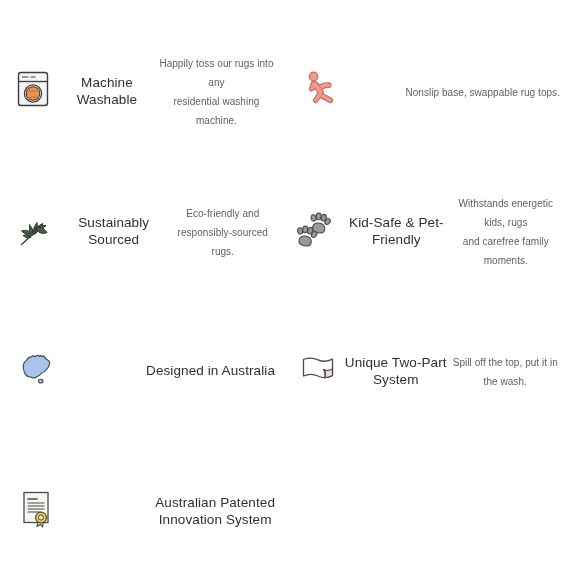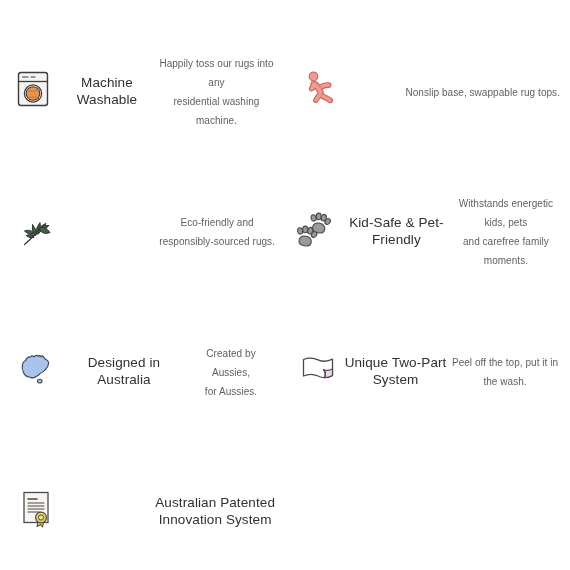--- a/index.html
+++ b/index.html
@@ -115,20 +115,21 @@
           <path d="M23.5 28 Q22.5 21.5 27 16.5 Q28.5 23 25.5 28 Z"></path>
           <path d="M24.5 26 Q26.5 20 33 17.5 Q31 23.5 26 27 Z"></path>
           <path d="M25.5 22.5 Q30 18.5 36 19.5 Q32 24.5 26.5 24.5 Z"></path>
           <path d="M26 19.5 Q31 16.5 36.5 24 Q30.5 26.5 26.5 22 Z" transform="translate(0.5,2.5)"></path>
           <path d="M20 26.5 Q17 23 11.5 25 Q15 29 20 28.2 Z"></path>
           <path d="M20.5 29.5 Q18 27.5 13 29.5 Q17 33 21 31.5 Z"></path>
         </g>
         <path d="M22 28 Q17.5 33.5 11.5 38.5" fill="none" stroke="#2f3a30" stroke-width="1.2" stroke-linecap="round"></path>
       </svg>
     </div>
+    <div class="feature-title">Sustainably Sourced</div>
     <div class="feature-desc">Eco-friendly and
 responsibly-sourced rugs.</div>
   </div>
 
   <div class="feature-cell">
     <div class="icon-wrap">
       <svg width="46" height="46" viewBox="0 0 46 46">
         <g fill="#9a9a9a" stroke="#4a4a4a" stroke-width="1.1">
           <g transform="translate(22.5,6) rotate(12)">
             <path d="M4.5 10.5 Q10 10.5 10.6 15 Q11 18.8 7.6 19.8 Q4.5 20.6 1.4 19.8 Q-2 18.8 -1.6 15 Q-1 10.5 4.5 10.5 Z"></path>
@@ -141,46 +142,44 @@
             <path d="M4.5 10.5 Q10 10.5 10.6 15 Q11 18.8 7.6 19.8 Q4.5 20.6 1.4 19.8 Q-2 18.8 -1.6 15 Q-1 10.5 4.5 10.5 Z"></path>
             <ellipse cx="-2.6" cy="6.6" rx="2.5" ry="3.2" transform="rotate(-26 -2.6 6.6)"></ellipse>
             <ellipse cx="2.1" cy="4.1" rx="2.5" ry="3.3" transform="rotate(-10 2.1 4.1)"></ellipse>
             <ellipse cx="7.3" cy="4.3" rx="2.5" ry="3.3" transform="rotate(8 7.3 4.3)"></ellipse>
             <ellipse cx="11.9" cy="7.2" rx="2.4" ry="3.1" transform="rotate(26 11.9 7.2)"></ellipse>
           </g>
         </g>
       </svg>
     </div>
     <div class="feature-title">Kid-Safe &amp; Pet-Friendly</div>
-    <div class="feature-desc">Withstands energetic kids, pets
+    <div class="feature-desc">Withstands energetic kids, rugs
 and carefree family moments.</div>
   </div>
 
   <div class="feature-cell">
     <div class="icon-wrap">
       <svg width="46" height="46" viewBox="0 0 46 46">
         <path d="M13.5 14.5 Q15.5 10.5 18.5 11 Q20 9 22 10.8 Q24.5 8 26.5 10.5 Q27.8 8.5 29.3 10.8 Q30.2 9 31.5 10.8 Q32.3 12.8 34 13.5 Q37 14.8 36.5 18 Q36 21.5 33 24 Q31 26.5 28 27.5 Q26.5 30 24 30.5 Q21 33 17.5 31 Q13 30.5 11.5 26.5 Q9.5 22.5 10.5 18.5 Q11 15.5 13.5 14.5 Z" fill="#a8c4ec" stroke="#3d4a5c" stroke-width="1.2" stroke-linejoin="round"></path>
         <path d="M26 33.8 Q28.5 32.5 29.8 34.2 Q30.5 36.3 28.5 37 Q26 37.3 25.5 35.5 Q25.3 34.3 26 33.8 Z" fill="#a8c4ec" stroke="#3d4a5c" stroke-width="1.1" stroke-linejoin="round"></path>
       </svg>
     </div>
     <div class="feature-title">Designed in Australia</div>
-    <div class="feature-desc">Created by Aussies,
-for Aussies.</div>
   </div>
 
   <div class="feature-cell">
     <div class="icon-wrap">
       <svg width="46" height="46" viewBox="0 0 46 46">
         <path d="M8.5 13.5 Q16 10.5 23 13.8 Q30 17 37.5 13.2 L37.5 29.5 Q30 33.5 23 30 Q16 26.8 8.5 30 Z" fill="#ffffff" stroke="#4a4a4a" stroke-width="1.3" stroke-linejoin="round"></path>
         <path d="M37.5 29.5 Q33.5 31.8 29.5 31.6 Q31.5 27 28.5 23.5 Q33 25.5 37.5 23 Z" fill="#edd4ea" stroke="#4a4a4a" stroke-width="1.2" stroke-linejoin="round"></path>
         <path d="M28.5 23.5 Q31.5 27 29.5 31.6" fill="none" stroke="#4a4a4a" stroke-width="1.2"></path>
       </svg>
     </div>
     <div class="feature-title">Unique Two-Part System</div>
-    <div class="feature-desc">Peel off the top, put it in the wash.</div>
+    <div class="feature-desc">Spill off the top, put it in the wash.</div>
   </div>
 
   <div class="feature-cell">
     <div class="icon-wrap">
       <svg width="46" height="46" viewBox="0 0 46 46">
         <rect x="11" y="6.5" width="24" height="30" fill="#f7f5ef" stroke="#4a4a4a" stroke-width="1.3"></rect>
         <line x1="15" y1="13" x2="24" y2="13" stroke="#4a4a4a" stroke-width="1.6" stroke-linecap="round"></line>
         <line x1="15" y1="17" x2="31" y2="17" stroke="#4a4a4a" stroke-width="1.1" stroke-linecap="round"></line>
         <line x1="15" y1="20" x2="31" y2="20" stroke="#4a4a4a" stroke-width="1.1" stroke-linecap="round"></line>
         <line x1="15" y1="23" x2="31" y2="23" stroke="#4a4a4a" stroke-width="1.1" stroke-linecap="round"></line>

